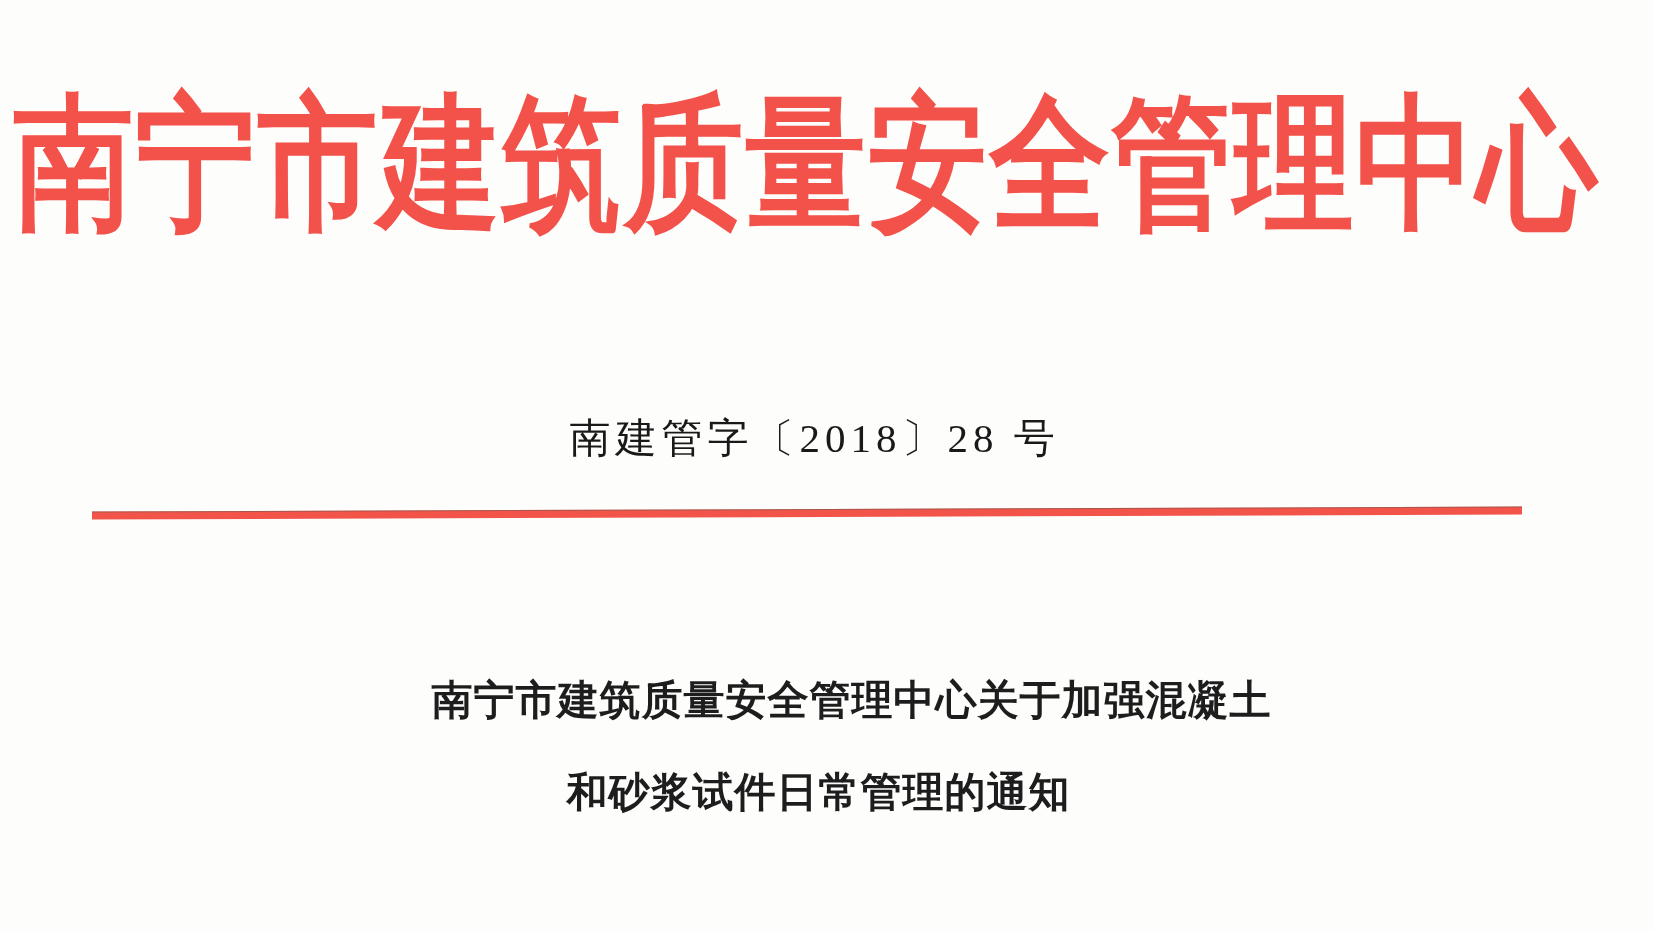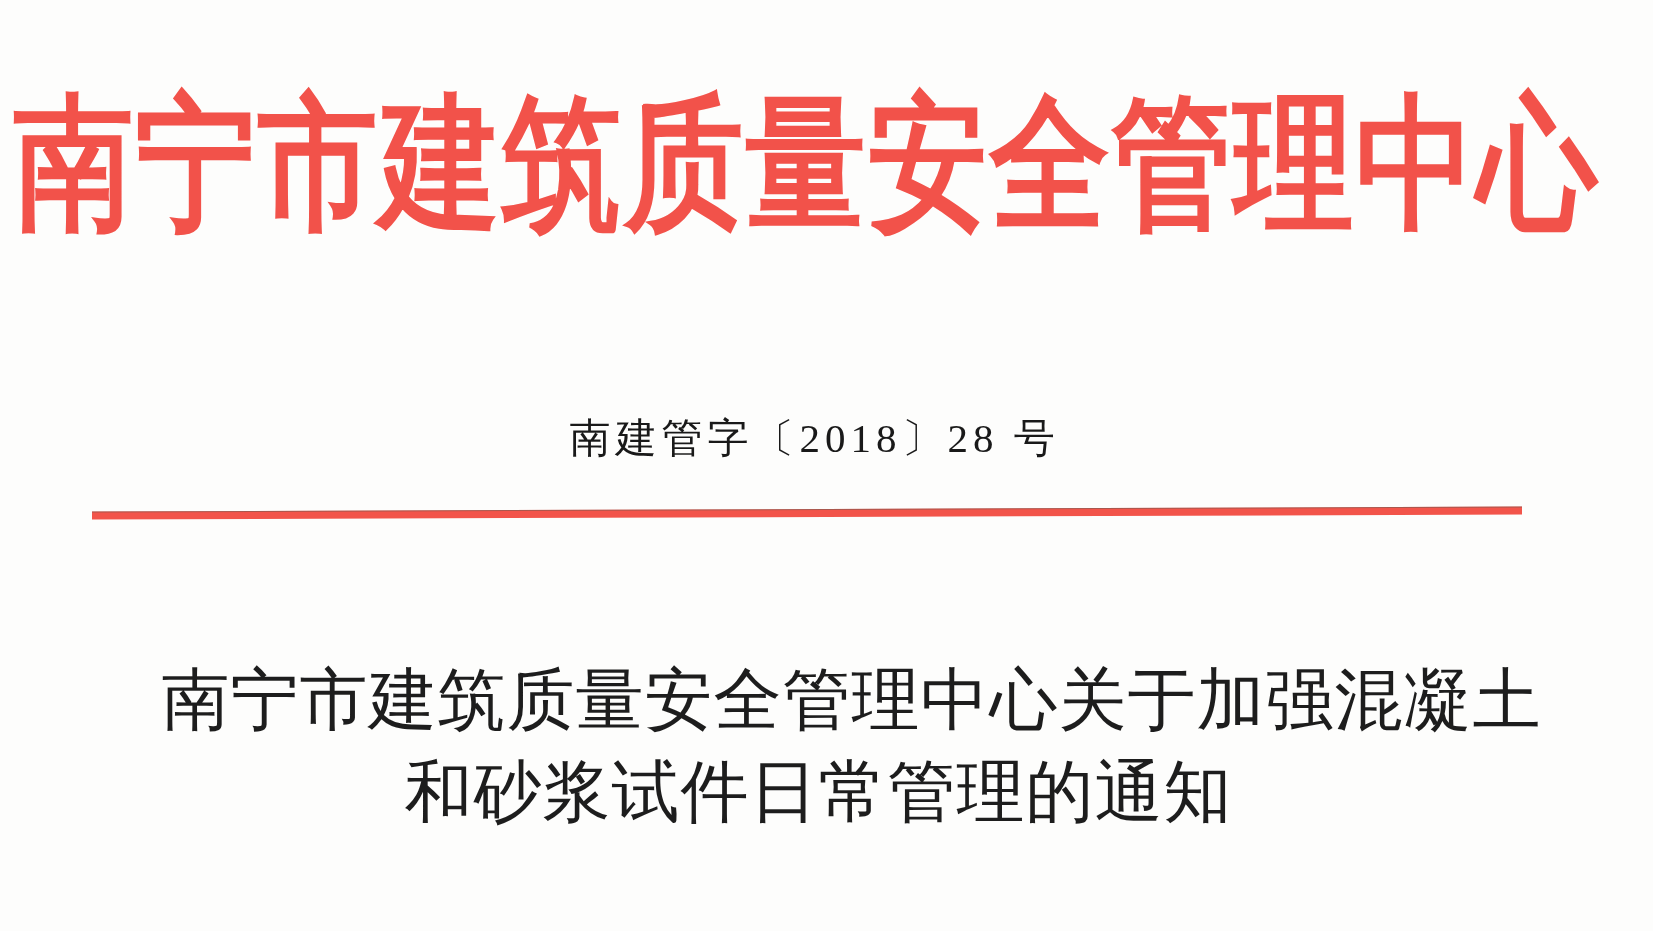--- a/index.html
+++ b/index.html
@@ -58,23 +58,23 @@
     transform: rotate(-0.2deg);
     transform-origin: center center;
   }
   
   .doc-title {
     position: absolute;
     top: 654px;
     left: 0;
     width: 100%;
     text-align: center;
-    font-size: 68px;
+    font-size: 41px;
     line-height: 92px;
-    font-weight: normal;
+    font-weight: bold;
     letter-spacing: 1px;
     color: var(--title-color, #1d1d1d);
   }
   .doc-title .line-1 {
     transform: translateX(25px);
     white-space: nowrap;
   }
   .doc-title .line-2 {
     transform: translateX(-8px);
     white-space: nowrap;

